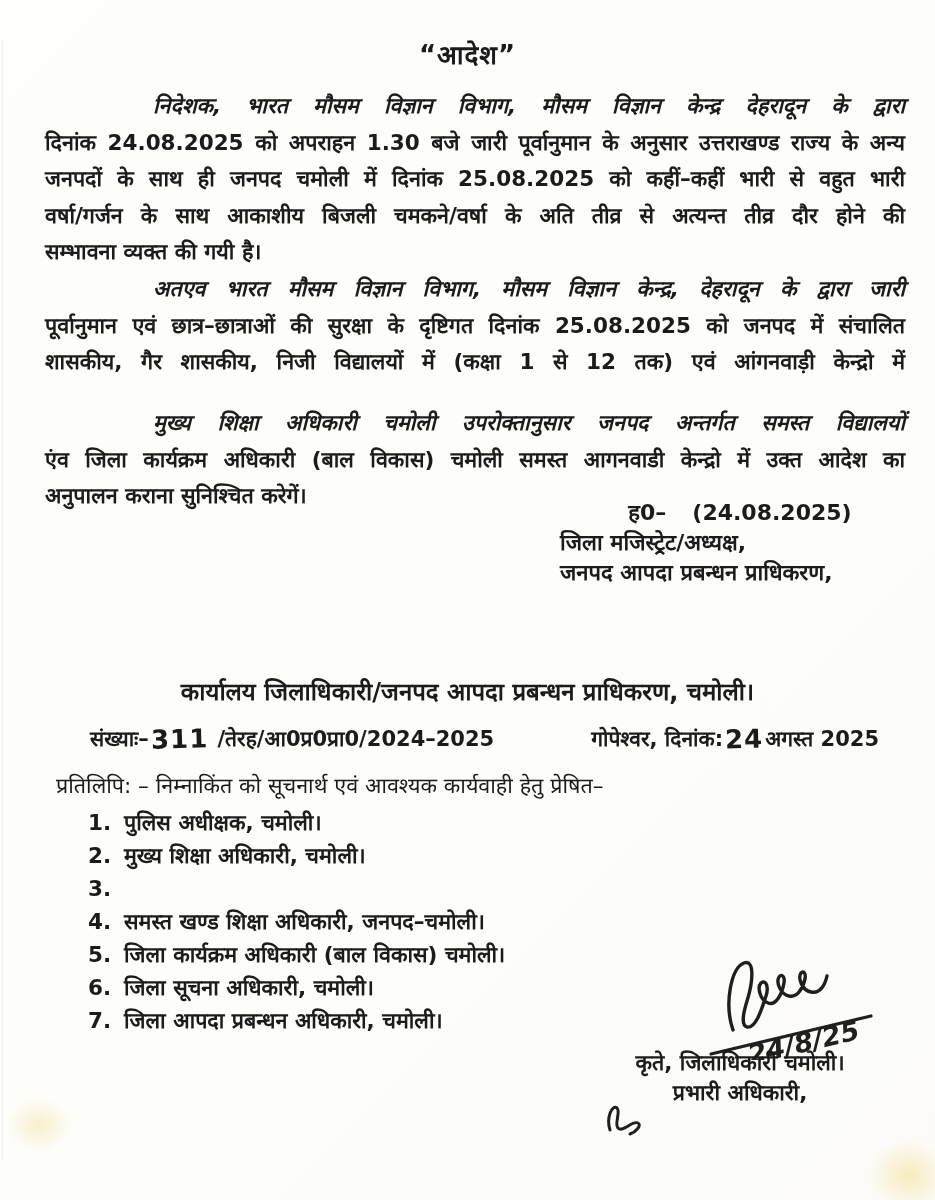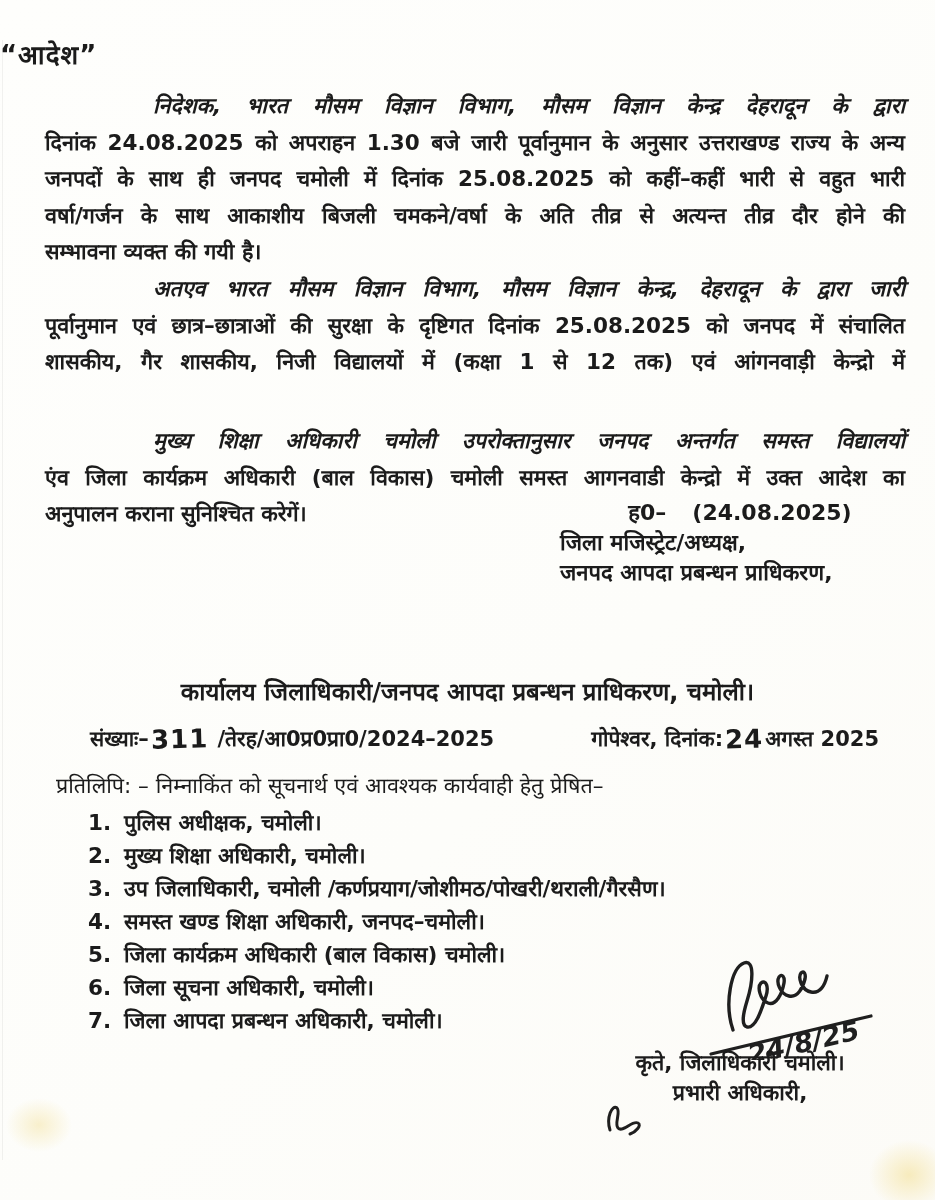--- a/index.html
+++ b/index.html
@@ -17,29 +17,29 @@
     background:rgba(0,0,0,0.05);
   }
   .stain{position:absolute;pointer-events:none;}
   .stain-left{left:6px;top:1098px;width:66px;height:54px;
     background:radial-gradient(closest-side,rgba(244,228,166,0.55),rgba(244,228,166,0));}
   .stain-right{right:-14px;bottom:-10px;width:80px;height:70px;
     background:radial-gradient(closest-side,rgba(243,224,150,0.6),rgba(243,224,150,0));}
 
   .doc-title{
     position:absolute;top:36px;left:0;right:0;
-    font-size:26px;font-weight:700;letter-spacing:1px;
+    text-align:center;font-size:26px;font-weight:700;letter-spacing:1px;
   }
   .para{position:absolute;left:45px;right:30px;font-size:21.5px;font-weight:700;}
   .para .jl{line-height:36.5px;text-align:justify;text-align-last:justify;white-space:normal;}
   .para .jl.indent{text-indent:108px;font-style:italic;}
   .para .jl.last{text-align-last:left;}
   .p1{top:88px;}
   .p2{top:271px;}
-  .p3{top:405px;margin-top:18px;}
+  .p3{top:405px;}
 
   .sig-block{
     position:absolute;top:498px;left:560px;width:360px;
     text-align:left;font-size:22px;font-weight:700;line-height:30px;
   }
   .sig-block .sd-line{display:flex;justify-content:center;gap:26px;}
 
   .office-heading{
     position:absolute;top:674px;left:0;right:0;
     text-align:center;font-size:24px;font-weight:700;
@@ -131,21 +131,20 @@
     <div class="copy-item">
       <span class="num">1.</span>
       <span>पुलिस अधीक्षक, चमोली।</span>
     </div>
     <div class="copy-item">
       <span class="num">2.</span>
       <span>मुख्य शिक्षा अधिकारी, चमोली।</span>
     </div>
     <div class="copy-item">
       <span class="num">3.</span>
-      <span>उप जिलाधिकारी, चमोली /कर्णप्रयाग/जोशीमठ/पोखरी/थराली/गैरसैण।</span>
     </div>
     <div class="copy-item">
       <span class="num">4.</span>
       <span>समस्त खण्ड शिक्षा अधिकारी, जनपद–चमोली।</span>
     </div>
     <div class="copy-item">
       <span class="num">5.</span>
       <span>जिला कार्यक्रम अधिकारी (बाल विकास) चमोली।</span>
     </div>
     <div class="copy-item">

